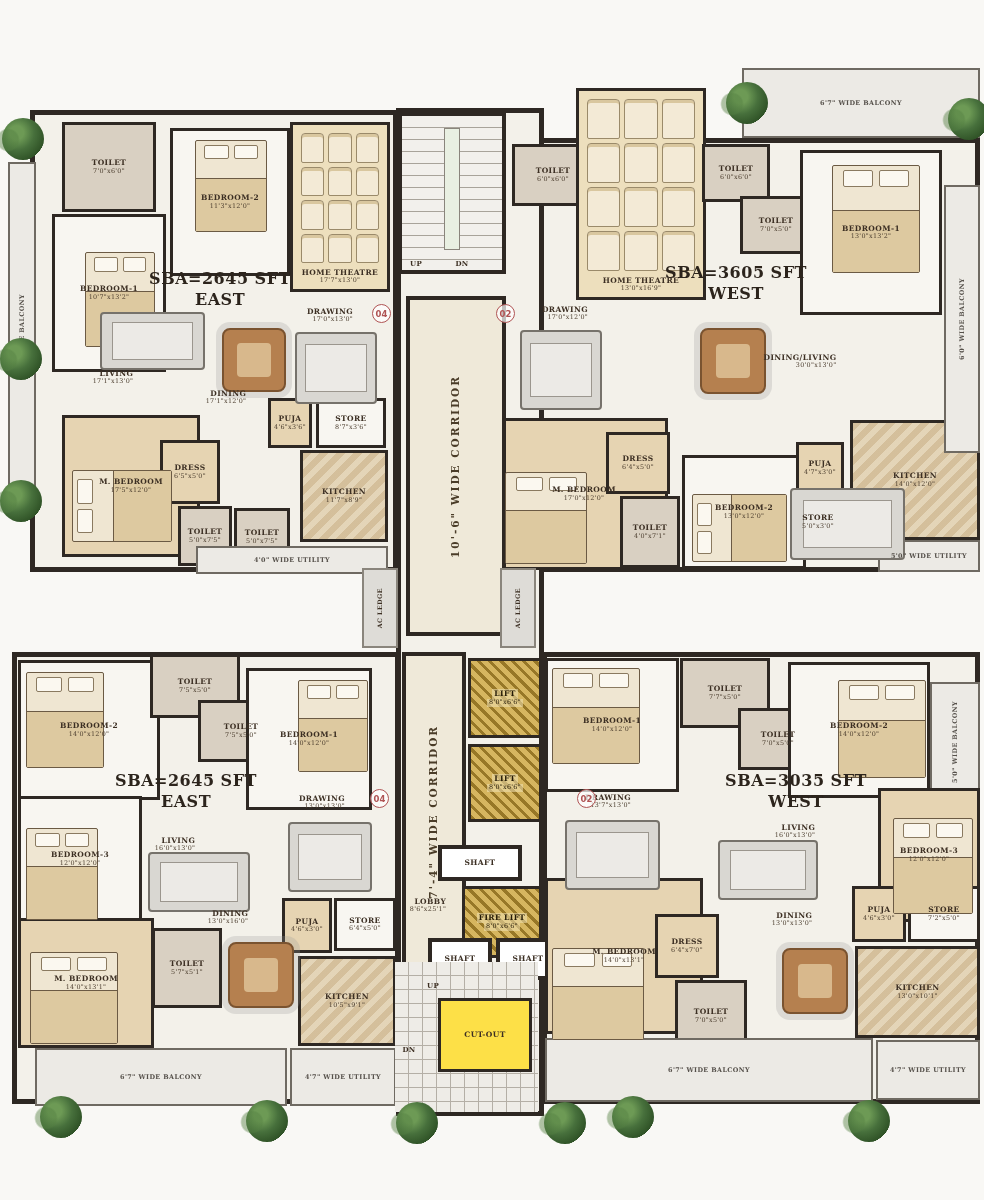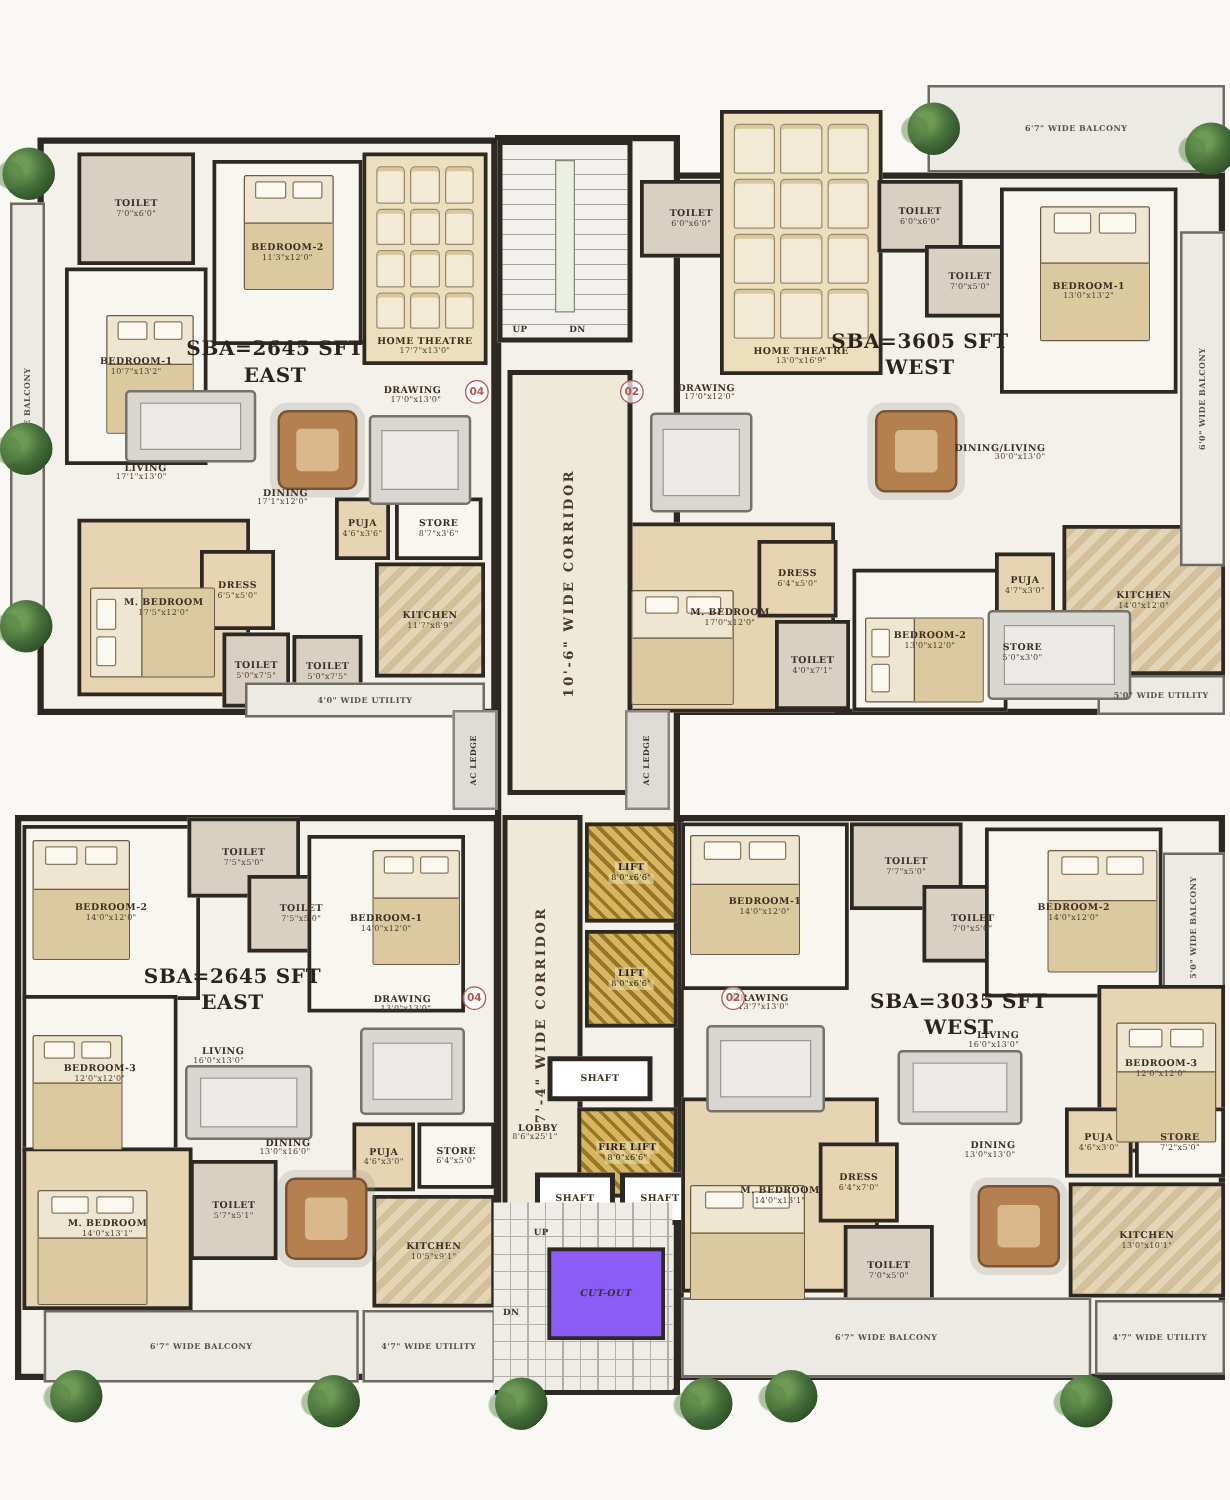--- a/index.html
+++ b/index.html
@@ -8,21 +8,21 @@
   .slab{position:absolute;background:#f3f1ea;border:5px solid #2e2823;box-sizing:border-box;}
   .room{position:absolute;box-sizing:border-box;border:3px solid #2e2823;background:#f8f6f1;
         display:flex;flex-direction:column;align-items:center;justify-content:center;text-align:center;overflow:hidden;}
   .room.tan{background:#e6d4b2;}
   .room.toilet{background:#d9d0c2;}
   .room.theatre{background:#eddfbd;justify-content:flex-end;padding-bottom:4px;}
   .room.marble{background:#e0cfae;background-image:repeating-linear-gradient(135deg,rgba(160,120,70,.18) 0 6px,rgba(255,255,255,.12) 6px 12px);}
   .room.corridor{background:#efe9d9;border-width:4px;}
   .room.gold{background:#c8a23c;background-image:repeating-linear-gradient(45deg,rgba(60,40,0,.35) 0 3px,rgba(255,240,200,.25) 3px 8px);}
   .room.shaft{background:#ffffff;border-width:4px;}
-  .room.cutout{background:#8b5cf6;border-width:3px;z-index:6;font-style:italic;}
+  .room.cutout{background:#fde047;border-width:3px;z-index:6;}
   .room.balcony{background:#eceae5;border:2px solid #6f6a62;}
   .room.ledge{background:#dedcd7;border:2px solid #8a857c;}
   .room.stairs{background:#f2f0ec;border:4px solid #2e2823;
       background-image:repeating-linear-gradient(180deg,#f2f0ec 0 11px,#a8a39a 11px 12px);}
   .room.stairs2{background:#eeece7;border:none;z-index:1;
       background-image:repeating-linear-gradient(180deg,transparent 0 13px,#b4afa6 13px 14px),
                        repeating-linear-gradient(90deg,transparent 0 13px,#b4afa6 13px 14px);}
   .rail{position:absolute;left:50%;top:8%;width:14px;height:78%;transform:translateX(-50%);
         background:#e9f0e2;border:1px solid #8a857c;}
   .rlabel{font-size:7.5px;font-weight:bold;color:#3c2f23;letter-spacing:.4px;text-transform:uppercase;line-height:1.25;z-index:5;}
@@ -517,21 +517,21 @@
       <div>EAST</div>
     </div>
     <div class="unit-title" style="left: 736px; top: 284px;">
       <div>SBA=3605 SFT</div>
       <div>WEST</div>
     </div>
     <div class="unit-title" style="left: 186px; top: 792px;">
       <div>SBA=2645 SFT</div>
       <div>EAST</div>
     </div>
-    <div class="unit-title" style="left: 767px; top: 792px; margin-top: 20px;">
+    <div class="unit-title" style="left: 796px; top: 792px;">
       <div>SBA=3035 SFT</div>
       <div>WEST</div>
     </div>
     <div class="badge" style="left: 372px; top: 304px;">04</div>
     <div class="badge" style="left: 496px; top: 304px;">02</div>
     <div class="badge" style="left: 370px; top: 789px;">04</div>
     <div class="badge" style="left: 538px; top: 789px; margin-left: 39px;">02</div>
   </div>
 
 </body></html>

